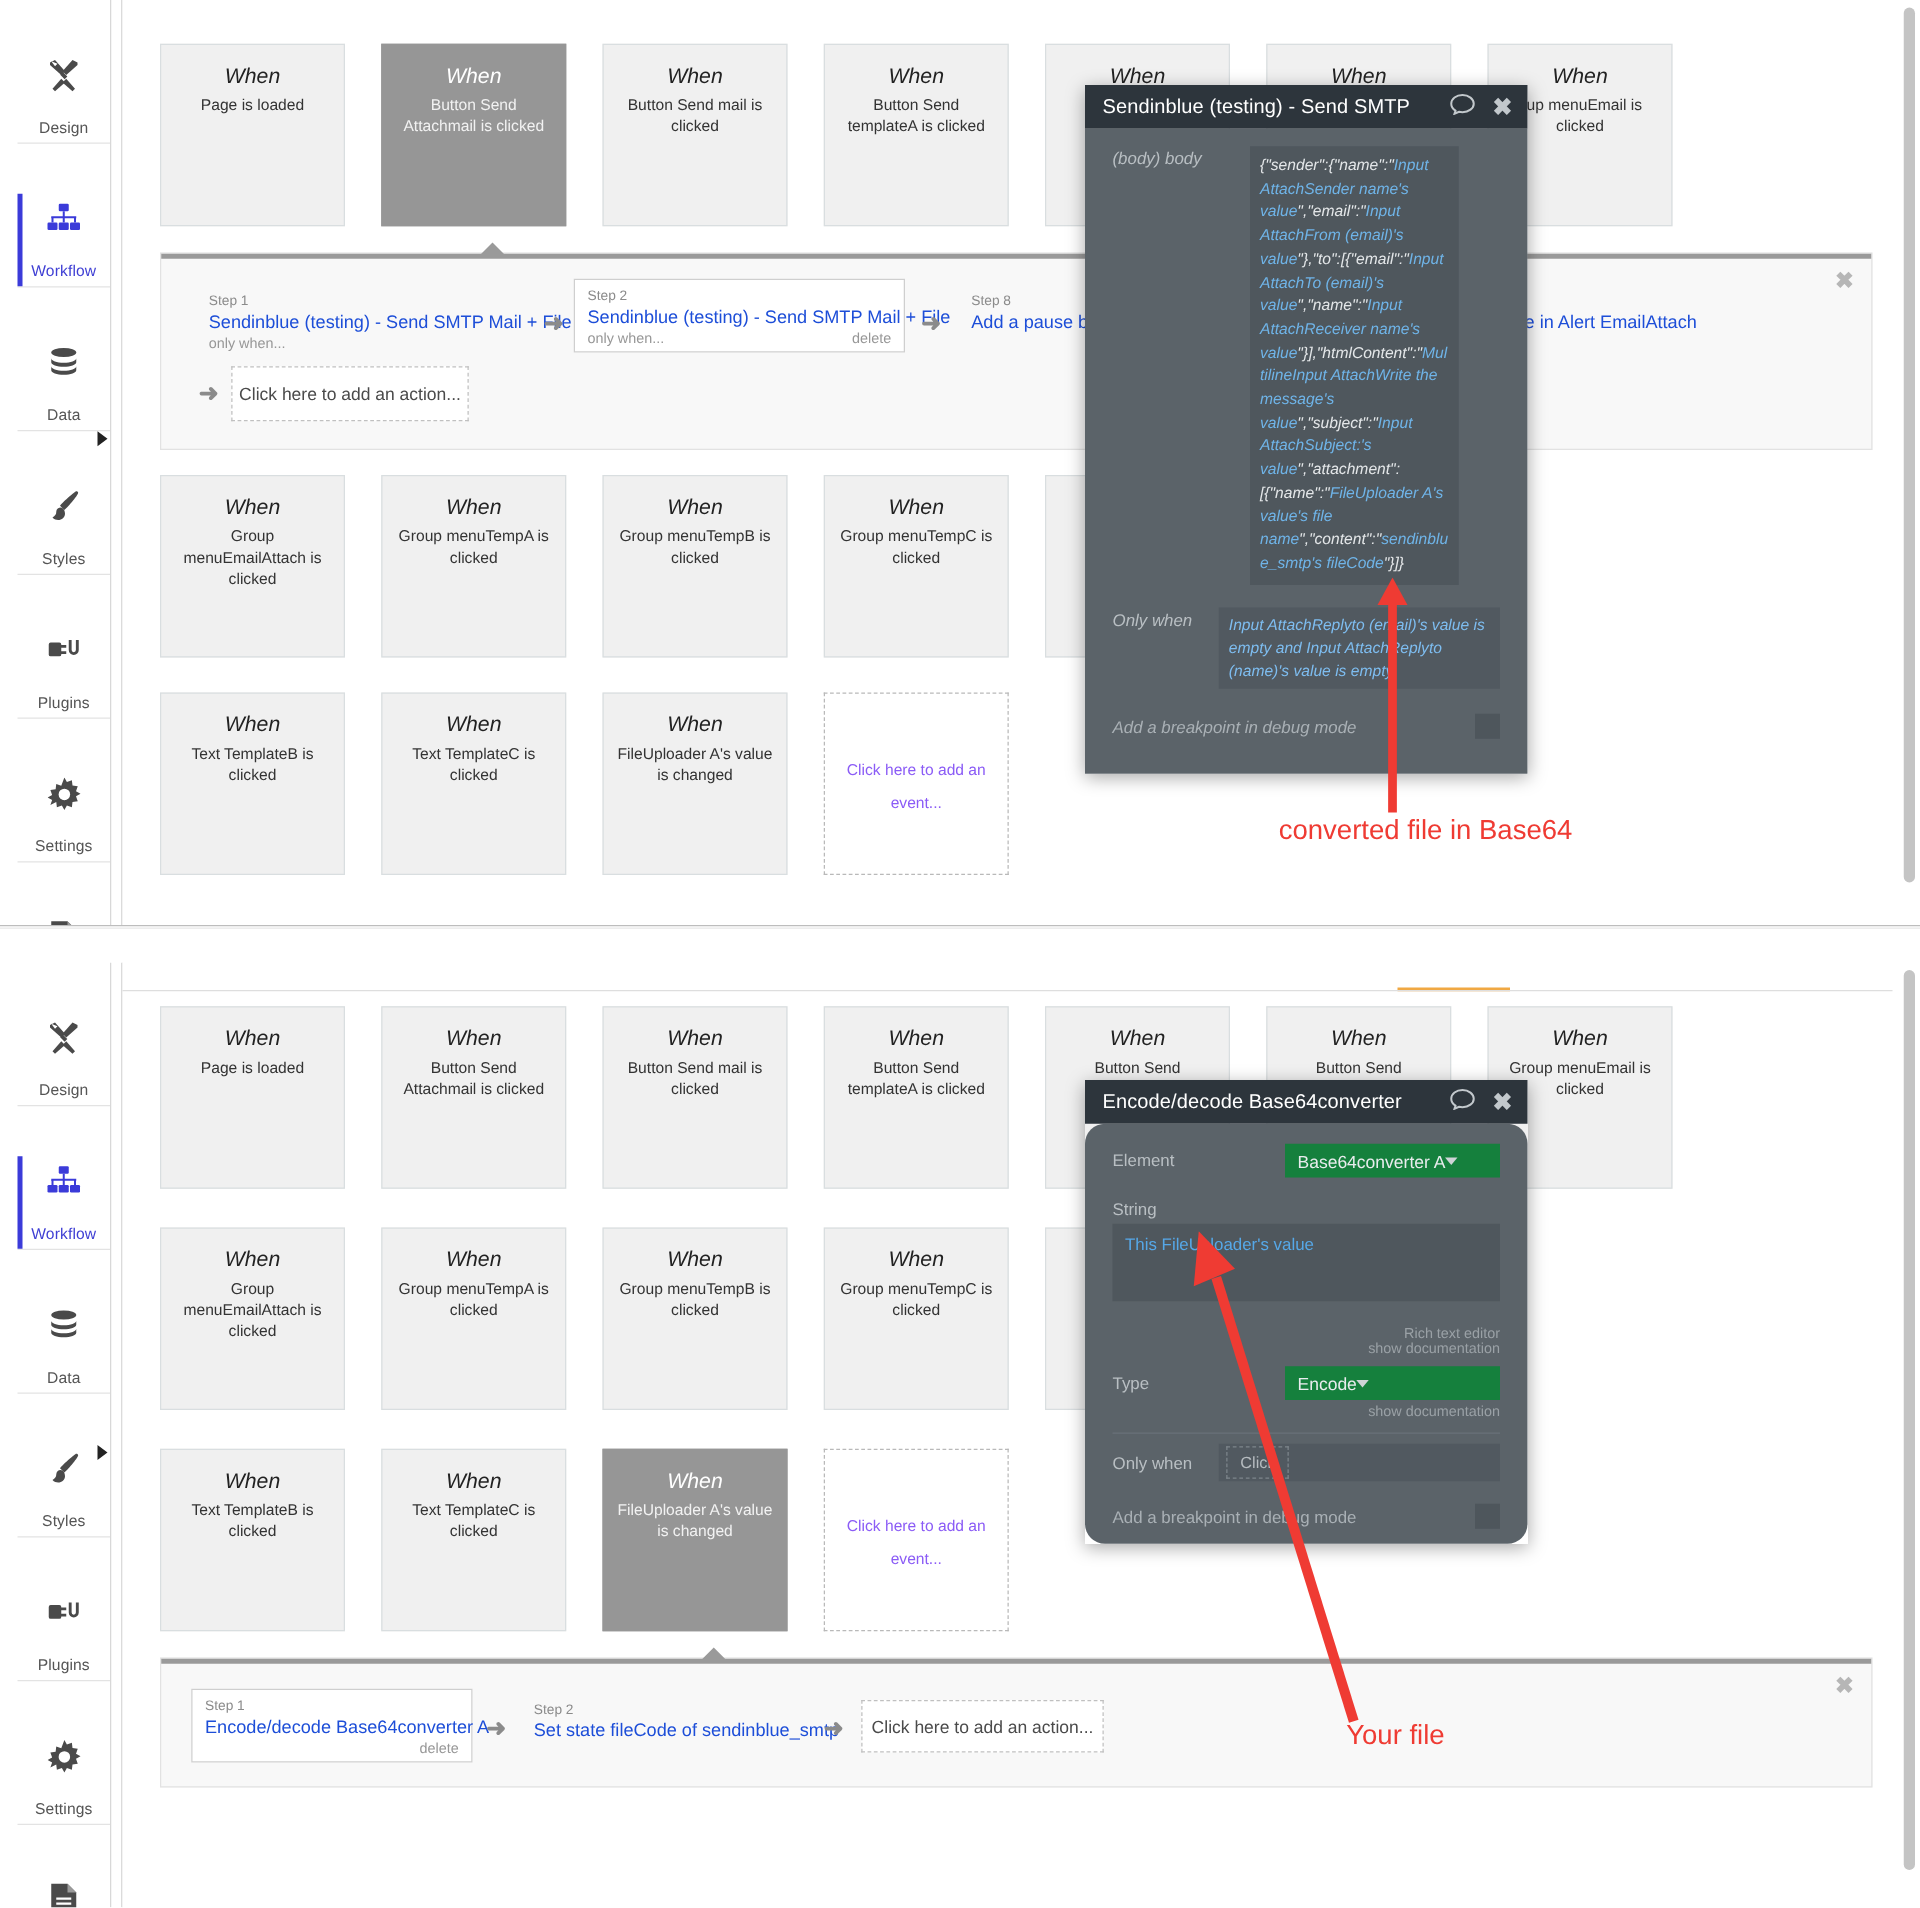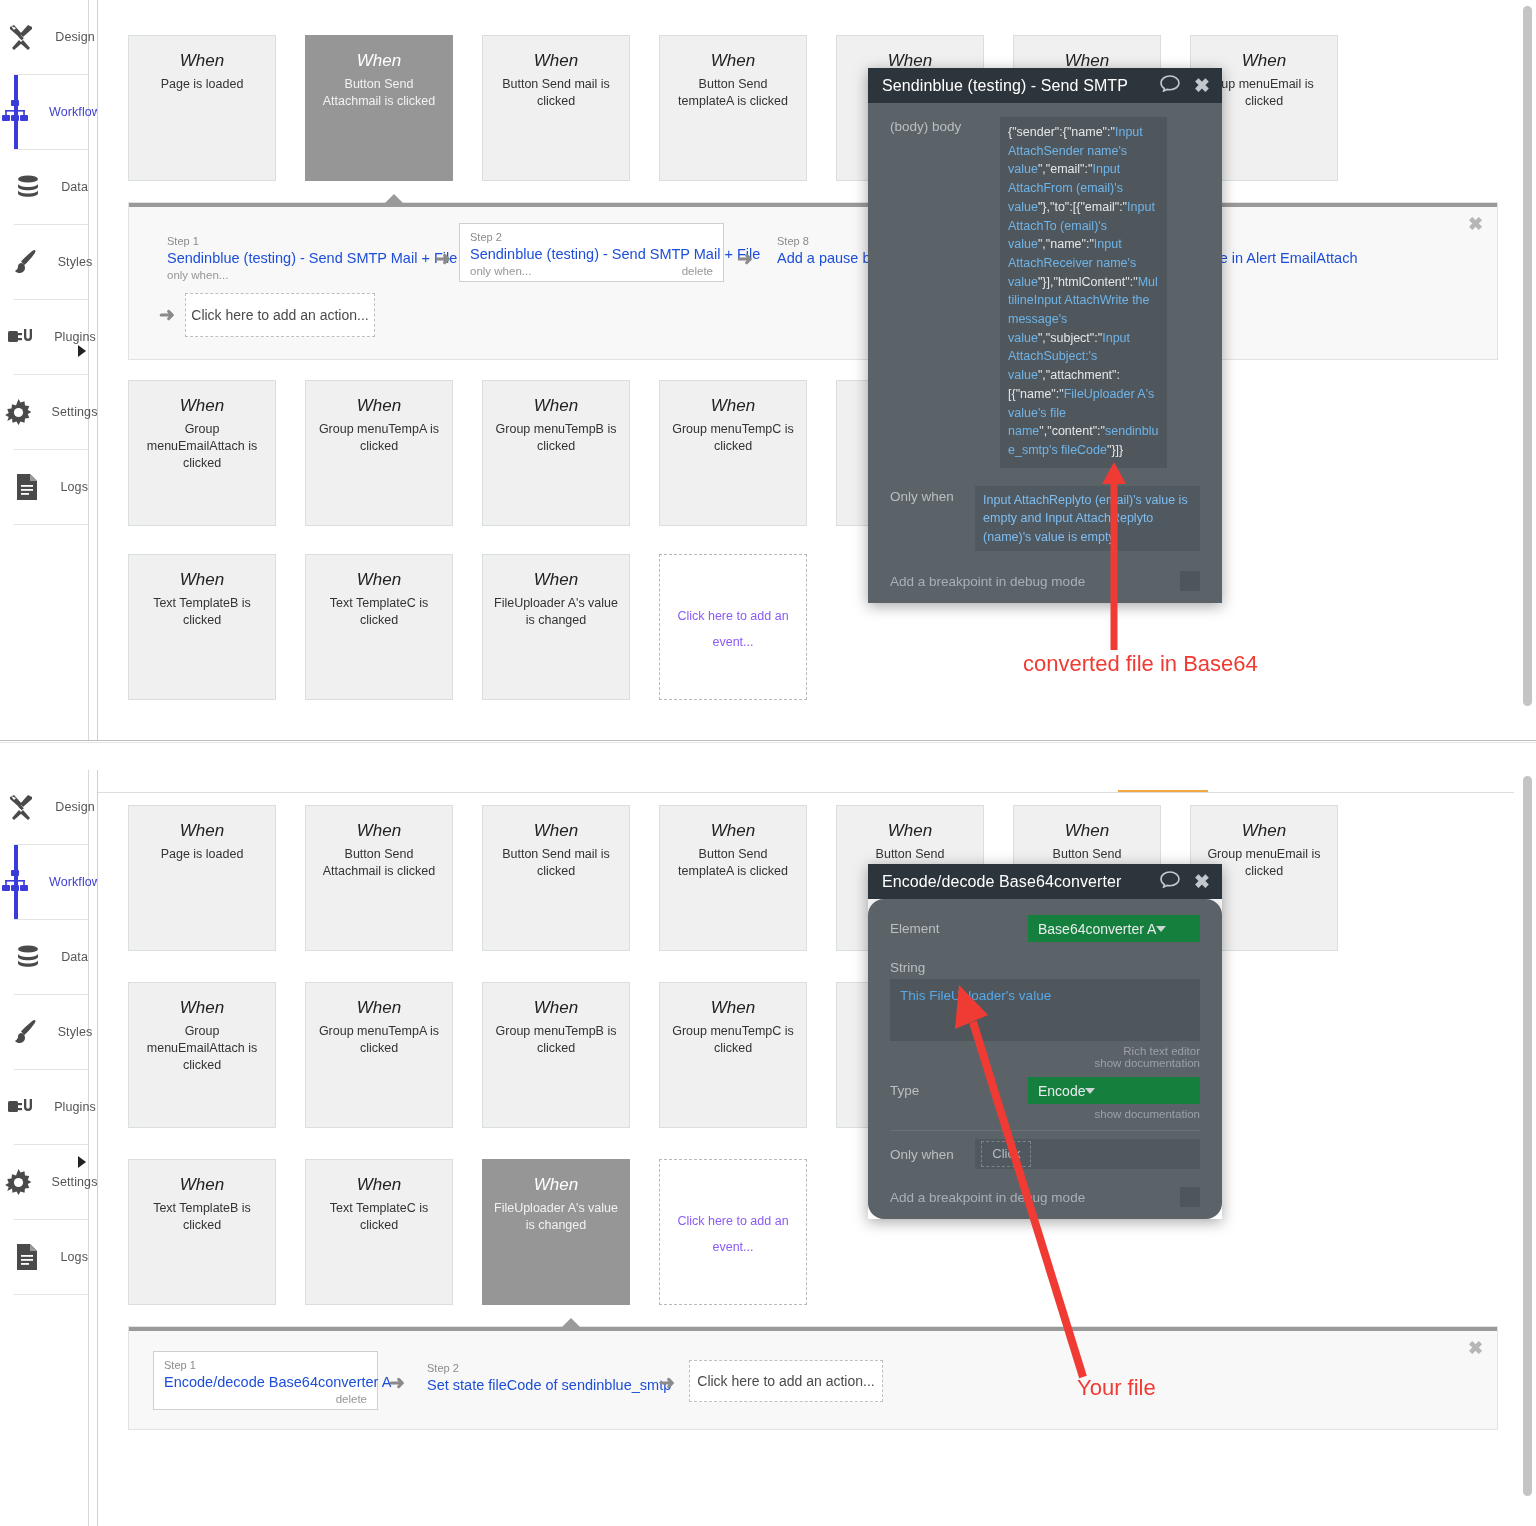--- a/index.html
+++ b/index.html
@@ -14,22 +14,22 @@
   
   .panel { position:absolute; left:0; background:#fff; overflow:hidden; }
 
   
   .sidebar {
     position:absolute; left:14px; top:0; width:75px; height:100%;
     background:#ffffff; border-right:1px solid #d8d8d8;
   }
   .side-item {
     position:relative; height:75px; border-bottom:1px solid #e3e3e3;
-    display:flex; align-items:center; justify-content:center;
-    gap:20px; cursor:pointer;
+    display:flex; flex-direction:column; align-items:center; justify-content:center;
+    gap:20px; cursor:pointer;margin-top:40px;
   }
   .side-item .ico { width:30px; height:30px; display:flex; align-items:center; justify-content:center; }
   .side-item .lbl { font-size:12.5px; color:#555; letter-spacing:.1px; }
   .side-item.active .lbl { color:#3f3fd4; }
   .side-item.active::before {
     content:""; position:absolute; left:0; top:0; bottom:0; width:4px; background:#3b3bd9;
   }
   .sb-arrow {
     position:absolute; left:78px; width:0;height:0;
     border-left:8px solid #222; border-top:6px solid transparent; border-bottom:6px solid transparent;
@@ -583,21 +583,21 @@
   <div class="modal" id="dlgSmtp" style="left:868px; top:68px; width:354px;">
     <div class="modal-head">
       <div class="modal-title">Sendinblue (testing) - Send SMTP</div>
       <span class="hico">
         <svg width="20" height="17" viewBox="0 0 20 17">
             <path d="M10 1C5 1 1 4 1 8c0 2.2 1.3 4.2 3.4 5.5L3.6 16l3.6-1.6c.9.2 1.8.3 2.8.3 5 0 9-3 9-6.7S15 1 10 1z" fill="none" stroke="#c2c8cc" stroke-width="1.6"></path>
           </svg>
       </span>
       <span class="hico" style="font-size:19px;font-weight:bold;">✖</span>
     </div>
-    <div class="modal-body" style="padding:14px 22px 12px 22px;">
+    <div class="modal-body" style="padding:14px 22px 28px 22px;font-style:italic;">
       <div class="row" style="align-items:flex-start;">
         <div class="row-lbl" style="width:110px; padding-top:2px;">(body) body</div>
         <div class="val-box" id="smtpBody" style="width:167px; padding:6px 6px 8px 8px; min-height:330px;"><span class="plain">{"sender":{"name":"</span><span class="">Input AttachSender name's value</span><span class="plain">","email":"</span><span class="">Input AttachFrom (email)'s value</span><span class="plain">"},"to":[{"email":"</span><span class="">Input AttachTo (email)'s value</span><span class="plain">","name":"</span><span class="">Input AttachReceiver name's value</span><span class="plain">"}],"htmlContent":"</span><span class="">MultilineInput AttachWrite the message's value</span><span class="plain">","subject":"</span><span class="">Input AttachSubject:'s value</span><span class="plain">","attachment": [{"name":"</span><span class="">FileUploader A's value's file name</span><span class="plain">","content":"</span><span class="">sendinblue_smtp's fileCode</span><span class="plain">"}]}</span></div>
       </div>
       <div class="row" style="margin-top:18px; align-items:flex-start;">
         <div class="row-lbl" style="width:92px; padding-top:3px;">Only when</div>
         <div class="onlywhen-box" style="width:242px;">Input AttachReplyto (email)'s value is empty and Input AttachReplyto (name)'s value is empty</div>
       </div>
       <div class="bp-row" style="margin-top:20px;">
         <div class="bp-lbl">Add a breakpoint in debug mode</div>
@@ -622,21 +622,21 @@
         <div class="row-lbl" style="width:138px; padding-top:0;">Element</div>
         <div class="dd" style="width:172px;">
           <span>Base64converter A</span>
           <span class="car"></span>
         </div>
       </div>
 
       <div style="margin-top:12px;">
         <div class="row-lbl">String</div>
         <div class="val-box" style="margin-top:4px; height:62px; padding:8px 10px; color:#56a8e8; font-size:13.5px;">This FileUploader's value</div>
-        <div class="hint" style="margin-top:4px;">Rich text editor</div>
+        <div class="hint" style="margin-top:20px;">Rich text editor</div>
         <div class="hint">show documentation</div>
       </div>
 
       <div class="row" style="align-items:center; margin-top:8px;">
         <div class="row-lbl" style="width:138px; padding-top:0;">Type</div>
         <div class="dd" style="width:172px;">
           <span>Encode</span>
           <span class="car"></span>
         </div>
       </div>

